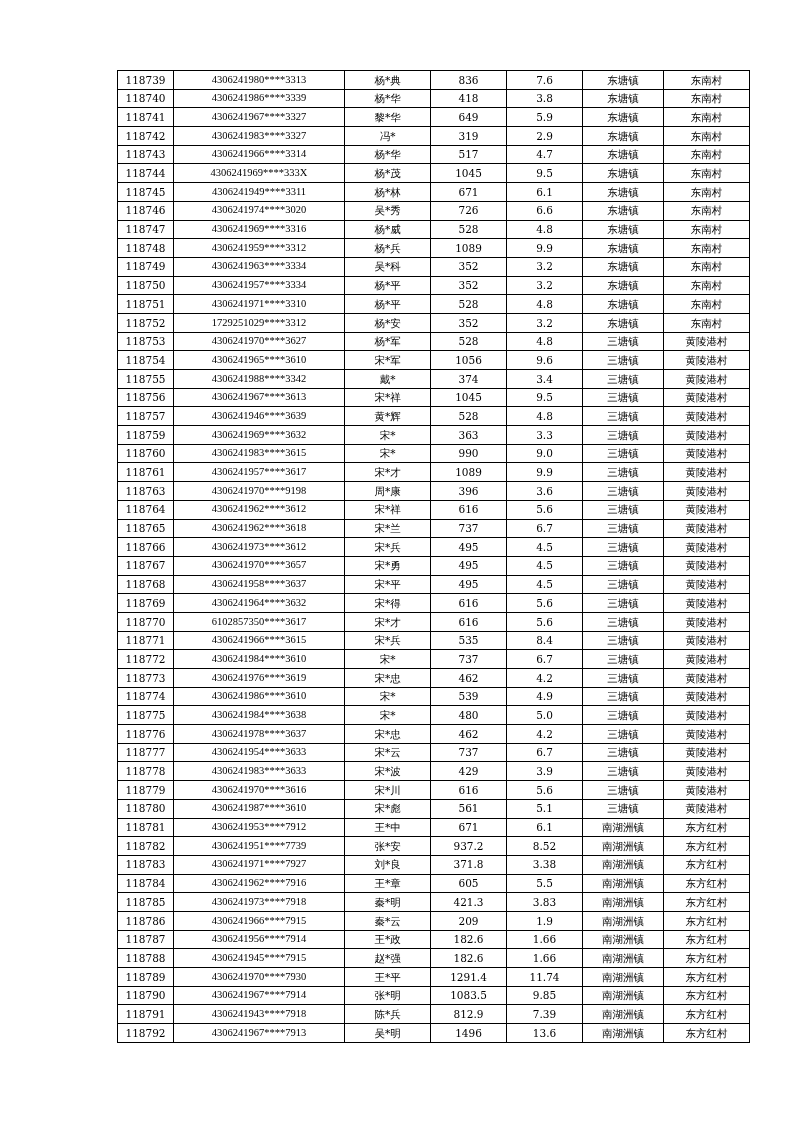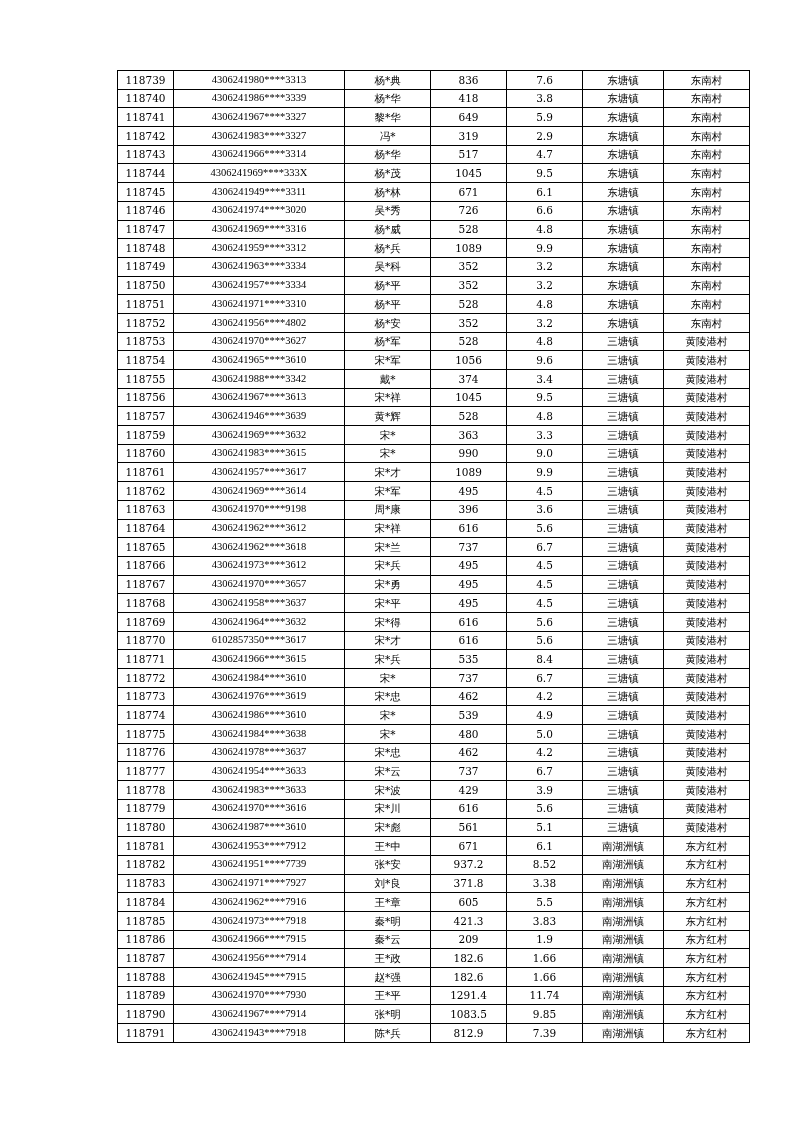--- a/index.html
+++ b/index.html
@@ -170,21 +170,21 @@
           <td class="col-seq">118751</td>
           <td class="col-id">4306241971****3310</td>
           <td class="col-name">杨*平</td>
           <td class="col-amount">528</td>
           <td class="col-rate">4.8</td>
           <td class="col-town">东塘镇</td>
           <td class="col-village">东南村</td>
         </tr>
         <tr>
           <td class="col-seq">118752</td>
-          <td class="col-id">4306241956****4802</td>
+          <td class="col-id">1729251029****3312</td>
           <td class="col-name">杨*安</td>
           <td class="col-amount">352</td>
           <td class="col-rate">3.2</td>
           <td class="col-town">东塘镇</td>
           <td class="col-village">东南村</td>
         </tr>
         <tr>
           <td class="col-seq">118753</td>
           <td class="col-id">4306241970****3627</td>
           <td class="col-name">杨*军</td>
@@ -250,29 +250,20 @@
         <tr>
           <td class="col-seq">118761</td>
           <td class="col-id">4306241957****3617</td>
           <td class="col-name">宋*才</td>
           <td class="col-amount">1089</td>
           <td class="col-rate">9.9</td>
           <td class="col-town">三塘镇</td>
           <td class="col-village">黄陵港村</td>
         </tr>
         <tr>
-          <td class="col-seq">118762</td>
-          <td class="col-id">4306241969****3614</td>
-          <td class="col-name">宋*军</td>
-          <td class="col-amount">495</td>
-          <td class="col-rate">4.5</td>
-          <td class="col-town">三塘镇</td>
-          <td class="col-village">黄陵港村</td>
-        </tr>
-        <tr>
           <td class="col-seq">118763</td>
           <td class="col-id">4306241970****9198</td>
           <td class="col-name">周*康</td>
           <td class="col-amount">396</td>
           <td class="col-rate">3.6</td>
           <td class="col-town">三塘镇</td>
           <td class="col-village">黄陵港村</td>
         </tr>
         <tr>
           <td class="col-seq">118764</td>
@@ -519,15 +510,24 @@
         </tr>
         <tr>
           <td class="col-seq">118791</td>
           <td class="col-id">4306241943****7918</td>
           <td class="col-name">陈*兵</td>
           <td class="col-amount">812.9</td>
           <td class="col-rate">7.39</td>
           <td class="col-town">南湖洲镇</td>
           <td class="col-village">东方红村</td>
         </tr>
+        <tr>
+          <td class="col-seq">118792</td>
+          <td class="col-id">4306241967****7913</td>
+          <td class="col-name">吴*明</td>
+          <td class="col-amount">1496</td>
+          <td class="col-rate">13.6</td>
+          <td class="col-town">南湖洲镇</td>
+          <td class="col-village">东方红村</td>
+        </tr>
       </tbody>
   </table>
 </div>
 
 </body></html>

